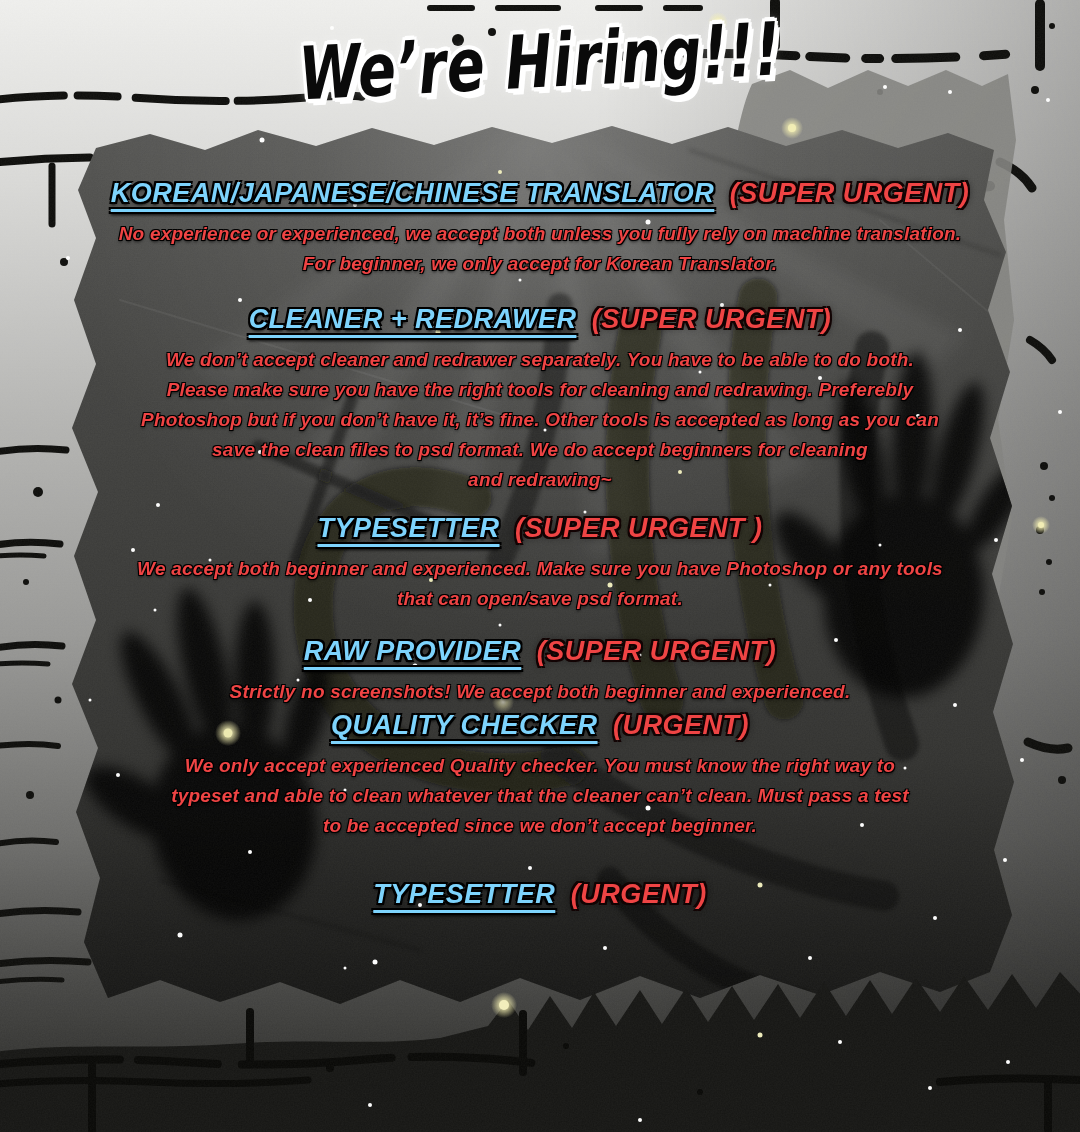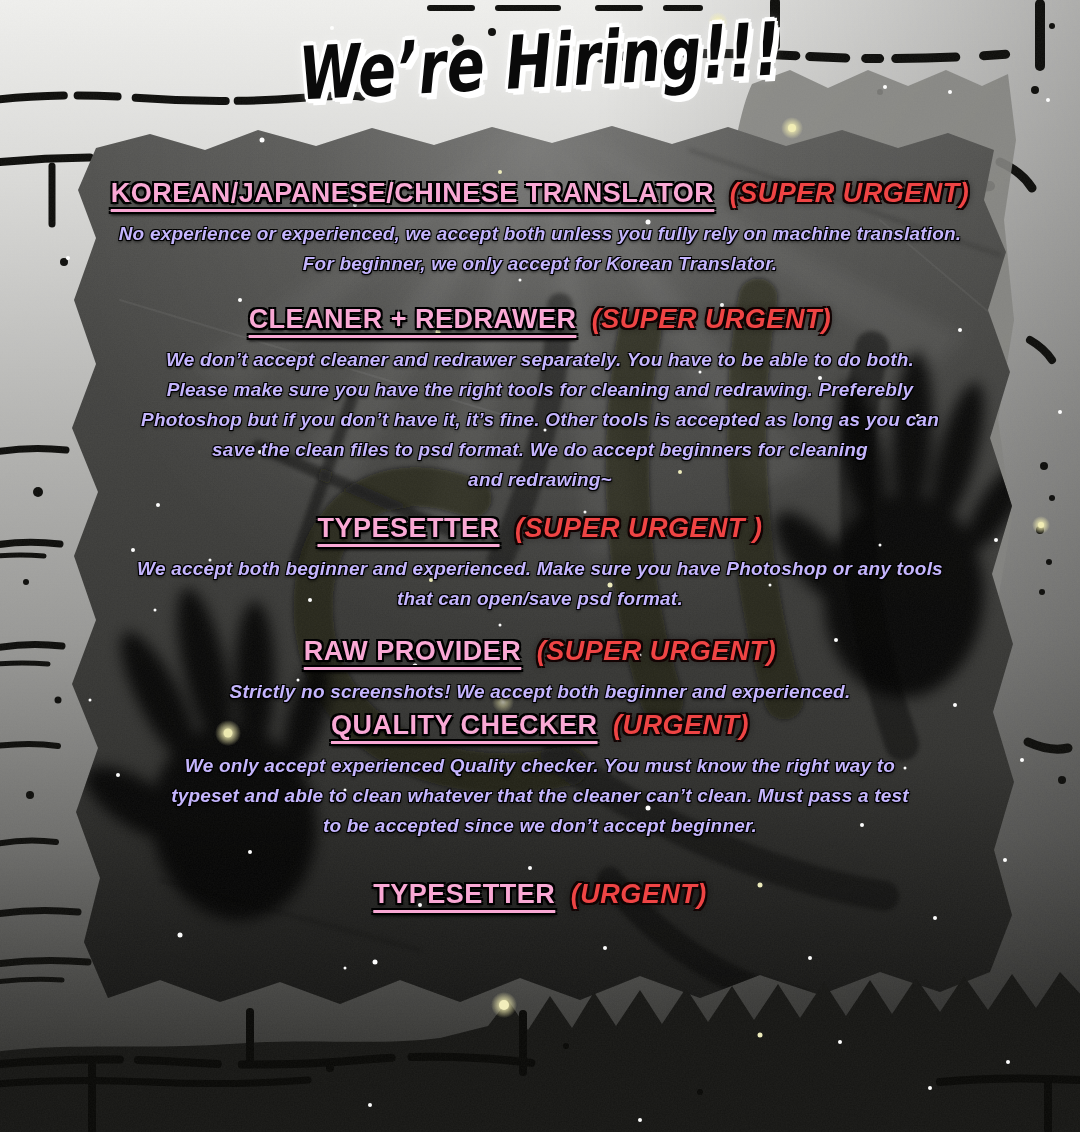--- a/index.html
+++ b/index.html
@@ -18,33 +18,33 @@
       -3px -3px 0 #fff,3px -3px 0 #fff,-3px 3px 0 #fff,4px 4px 0 #fff,
       6px 6px 0 #ffffff,0 0 12px rgba(255,255,255,.65);
     z-index:3;
   }
   .content{position:absolute;inset:0;z-index:2;}
   .job{position:absolute;left:0;right:0;text-align:center;}
   .job.s0{top:176px}.job.s1{top:302px}.job.s2{top:511px}
   .job.s3{top:634px}.job.s4{top:708px}.job.s5{top:877px}
   .job-header{line-height:34px;white-space:nowrap;}
   .role{
-    font-weight:bold;font-size:27px;color:#f9a8d4;
+    font-weight:bold;font-style:italic;font-size:27px;color:#7dd3fc;
     letter-spacing:.5px;
     text-decoration:underline;text-decoration-thickness:3px;text-underline-offset:7px;
     text-shadow:-2px -2px 0 #000,2px -2px 0 #000,-2px 2px 0 #000,2px 2px 0 #000,0 3px 3px rgba(0,0,0,.9);
   }
   .urgency{
     font-weight:bold;font-style:italic;font-size:27px;color:#ef4444;
     margin-left:11px;letter-spacing:.5px;
     text-shadow:-2px -2px 0 #120303,2px -2px 0 #120303,-2px 2px 0 #120303,2px 2px 0 #120303,0 0 7px rgba(0,0,0,.85);
   }
   .job-body{
     margin:5px 0 0 0;font-weight:bold;font-style:italic;font-size:19px;line-height:30px;
-    color:#c4b5fd;white-space:pre-line;letter-spacing:.2px;
+    color:#ef4444;white-space:pre-line;letter-spacing:.2px;
     text-shadow:-1px -1px 0 #000,1px -1px 0 #000,-1px 1px 0 #000,1px 1px 0 #000,0 2px 3px rgba(0,0,0,.75);
   }
 </style>
 </head>
 <body>
 
 <div class="stage">
 
   <svg class="bg" viewBox="0 0 1080 1132" aria-hidden="true">
     <defs>

